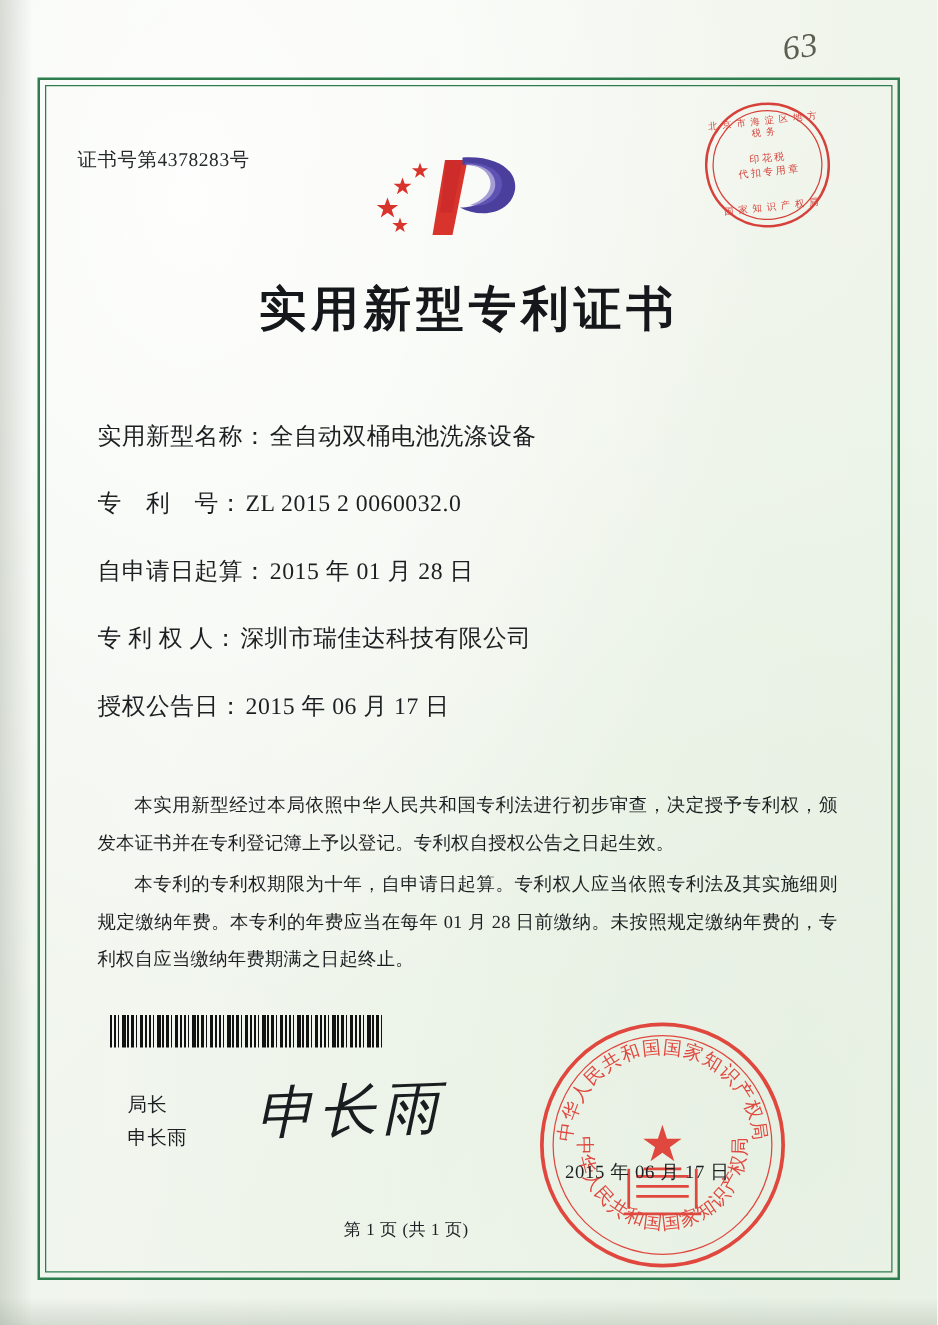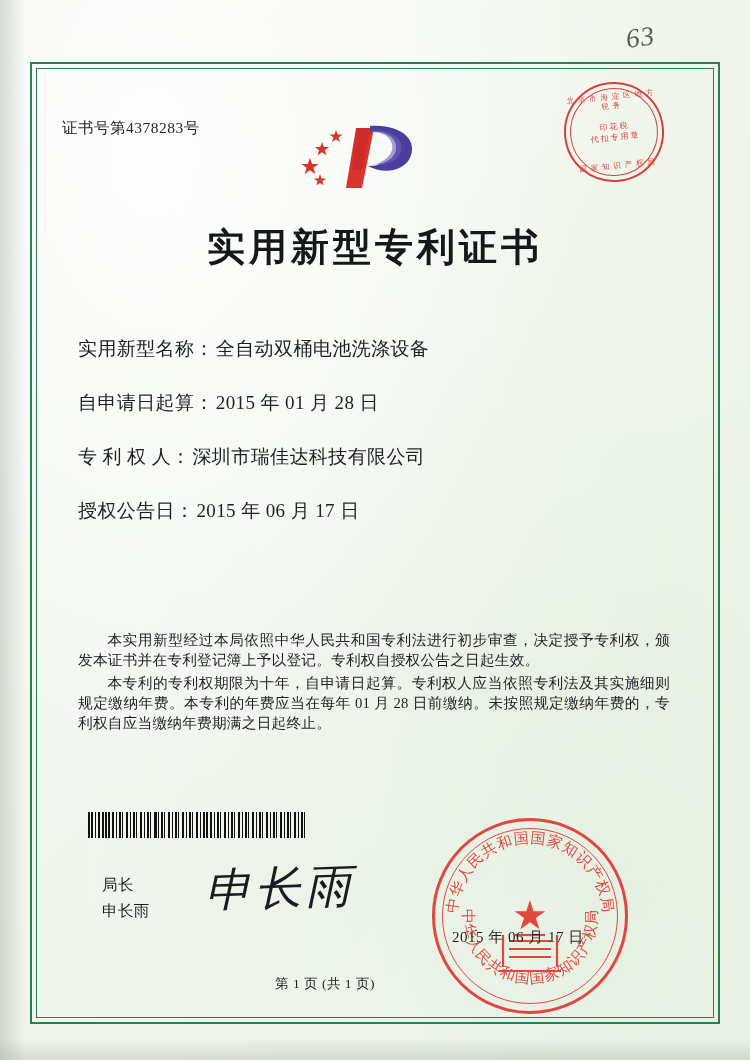--- a/index.html
+++ b/index.html
@@ -153,21 +153,21 @@
   .field-value {
     display: inline-block;
     margin-left: 2px;
   }
   .body-text {
     position: absolute;
     left: 78px;
     top: 630px;
     width: 592px;
     font-size: 14.7px;
-    line-height: 20px;
+    line-height: 30px;
     color: #1d2022;
     text-align: justify;
     letter-spacing: 0.2px;
   }
   .body-text p {
     margin: 0 0 3px 0;
     text-indent: 2em;
   }
   .barcode {
     position: absolute;
@@ -318,20 +318,23 @@
       <div>代 扣 专 用 章</div>
     </div>
     <div class="arc-bot">国 家 知 识 产 权 局</div>
   </div>
 
   <div class="title">实用新型专利证书</div>
 
   <div class="fields">
     <div class="field-row">
       <span class="field-label">实用新型名称：</span><span class="field-value">全自动双桶电池洗涤设备</span>
+    </div>
+    <div class="field-row">
+      <span class="field-label">专　利　号：</span><span class="field-value">ZL 2015 2 0060032.0</span>
     </div>
     <div class="field-row">
       <span class="field-label">自申请日起算：</span><span class="field-value">2015 年 01 月 28 日</span>
     </div>
     <div class="field-row">
       <span class="field-label">专 利 权 人：</span><span class="field-value">深圳市瑞佳达科技有限公司</span>
     </div>
     <div class="field-row">
       <span class="field-label">授权公告日：</span><span class="field-value">2015 年 06 月 17 日</span>
     </div>

